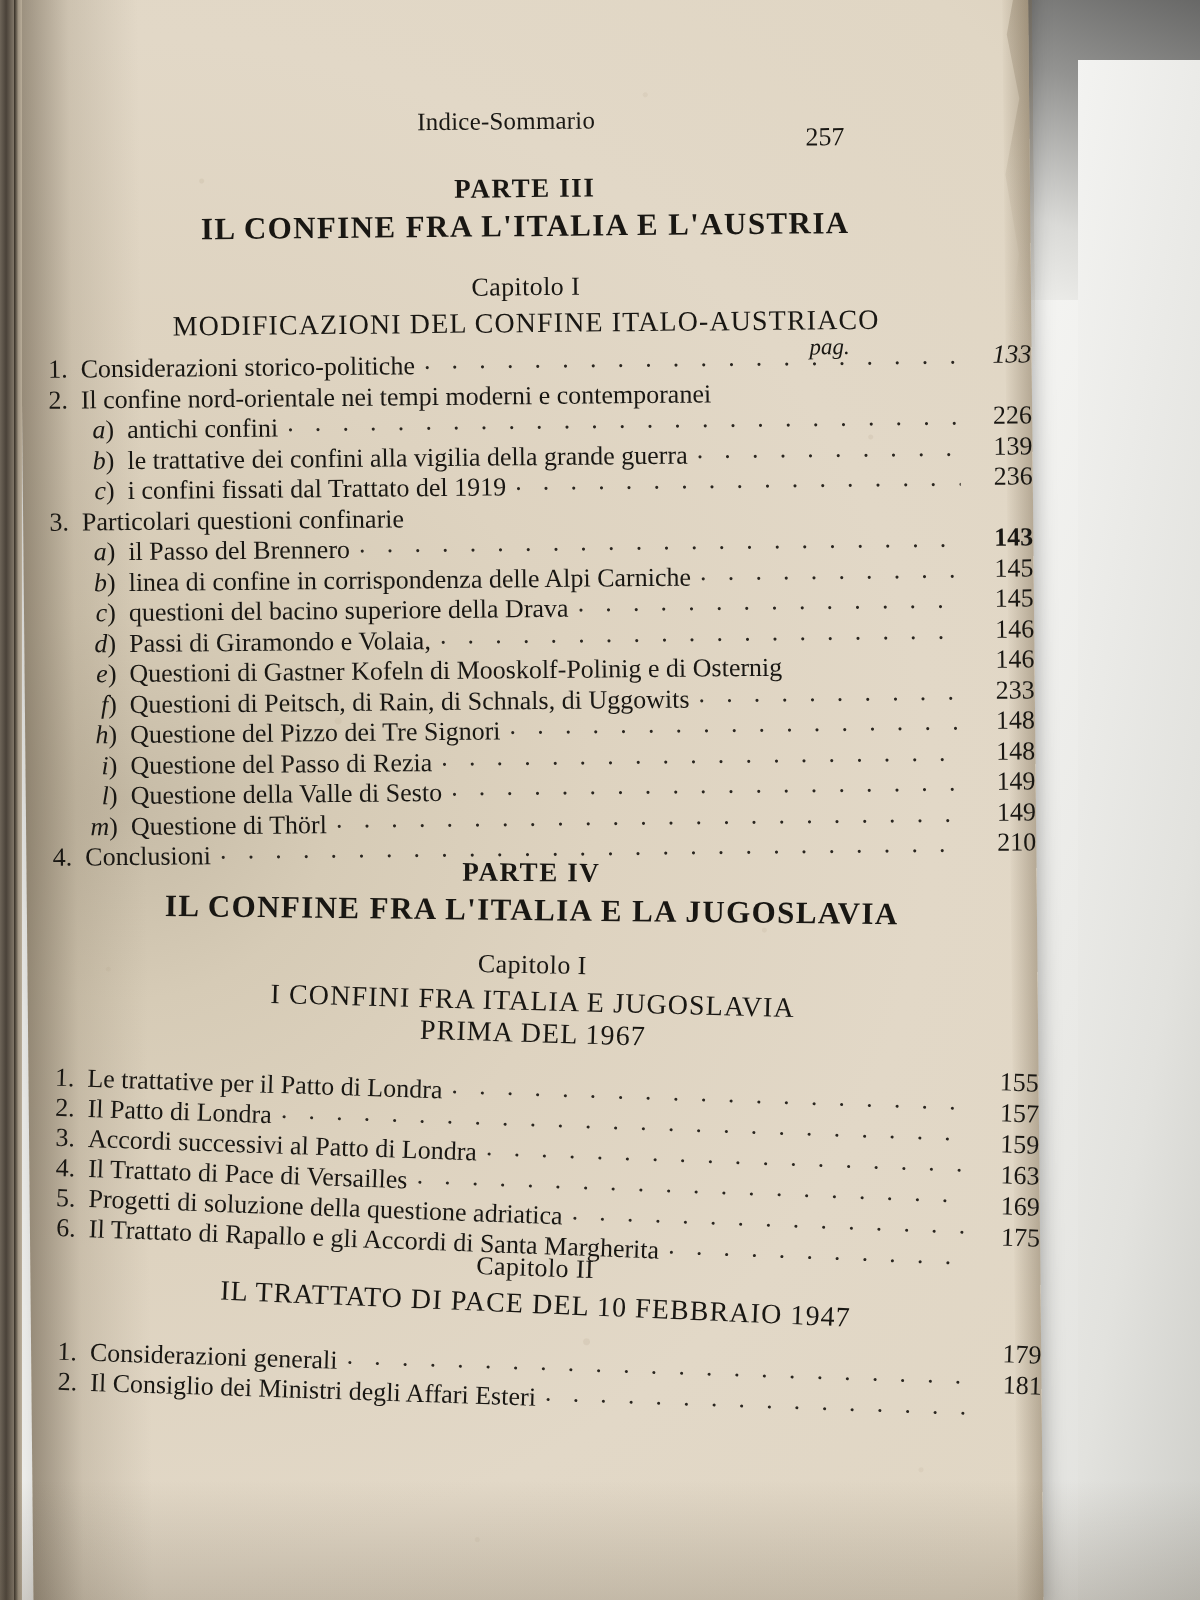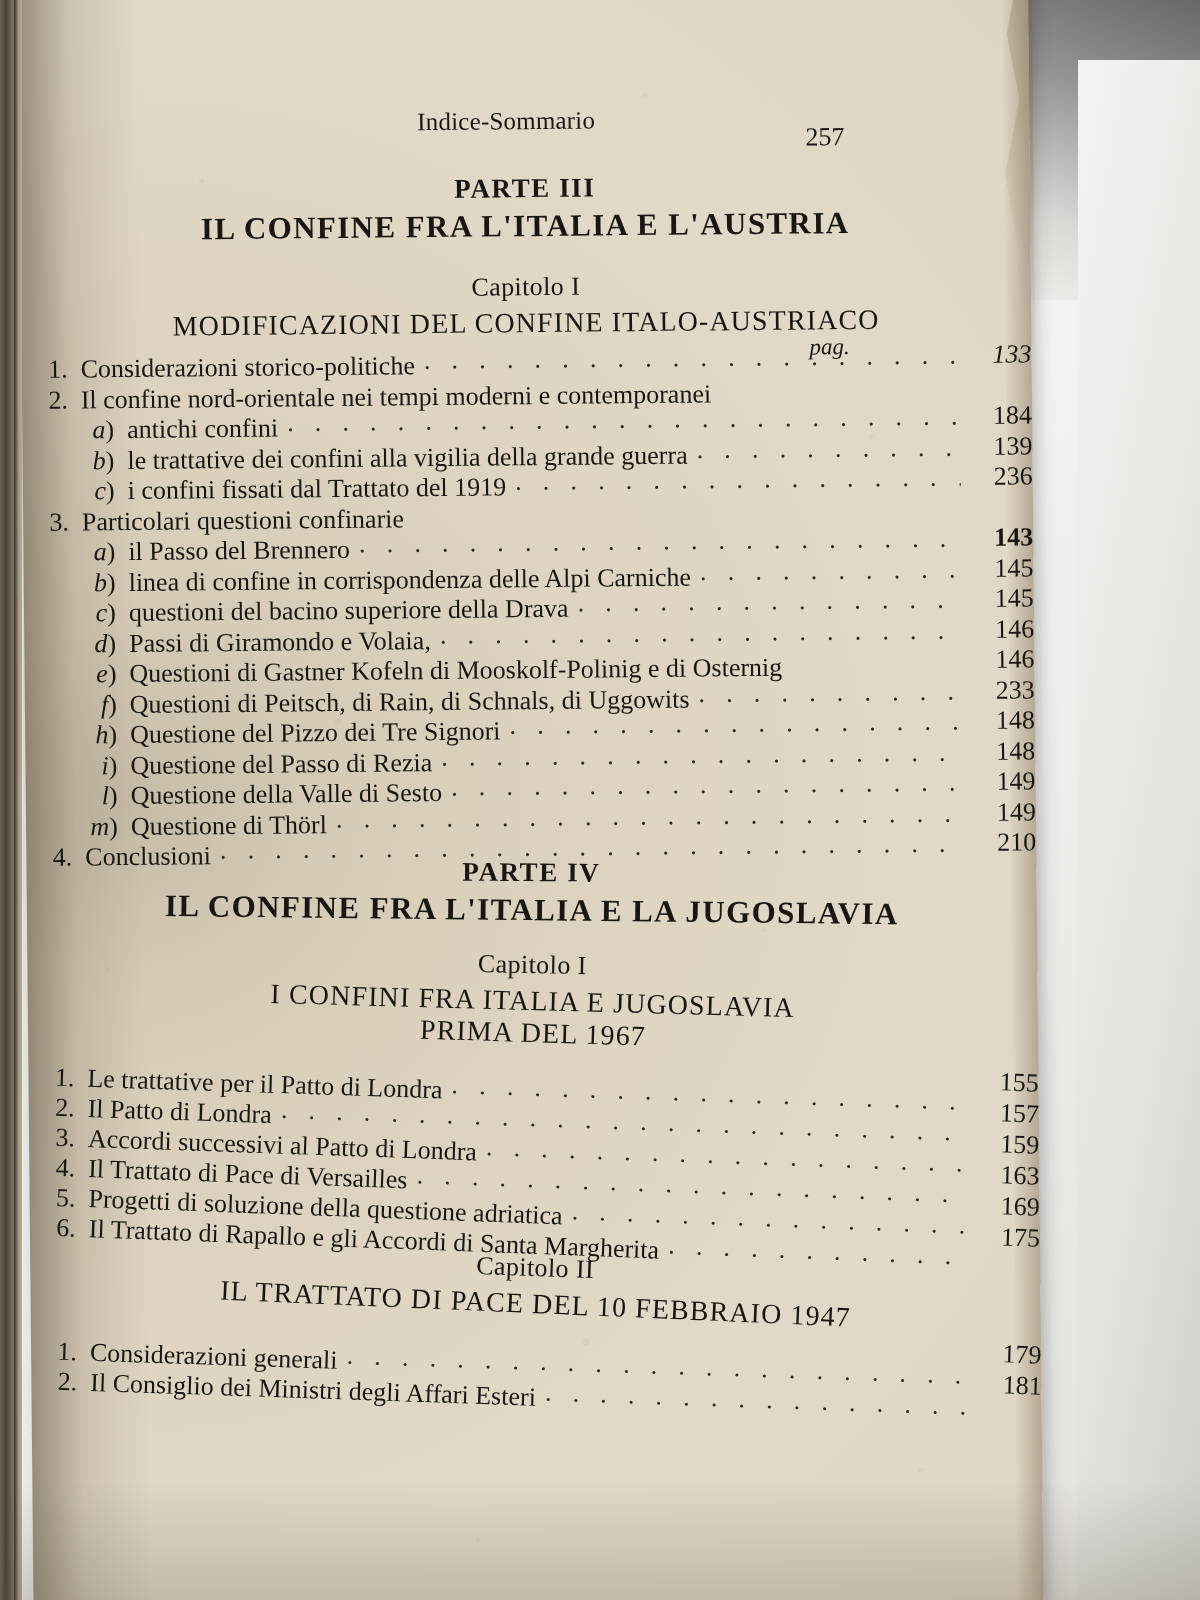--- a/index.html
+++ b/index.html
@@ -280,21 +280,21 @@
             <span>········································</span>
           </div>
           <div class="pageno" style="transform: translateY(-6px);"></div>
         </div>
         <div class="row" style="top: 61px;">
           <div class="lett" style="margin-left: 52px;"><span>a</span><span class="par">)</span></div>
           <div class="label">antichi confini</div>
           <div class="leaders">
             <span>········································</span>
           </div>
-          <div class="pageno" style="transform: translateY(-6px);">184</div>
+          <div class="pageno" style="transform: translateY(-6px);">226</div>
         </div>
         <div class="row" style="top: 91.5px;">
           <div class="lett" style="margin-left: 52px;"><span>b</span><span class="par">)</span></div>
           <div class="label">le trattative dei confini alla vigilia della grande guerra</div>
           <div class="leaders">
             <span>········································</span>
           </div>
           <div class="pageno" style="transform: translateY(-6px);">139</div>
         </div>
         <div class="row" style="top: 122px;">

